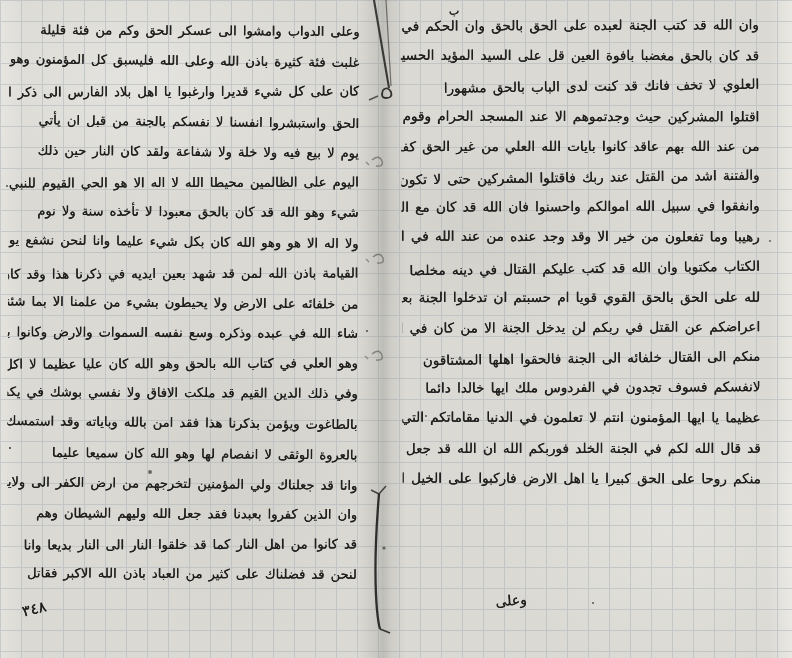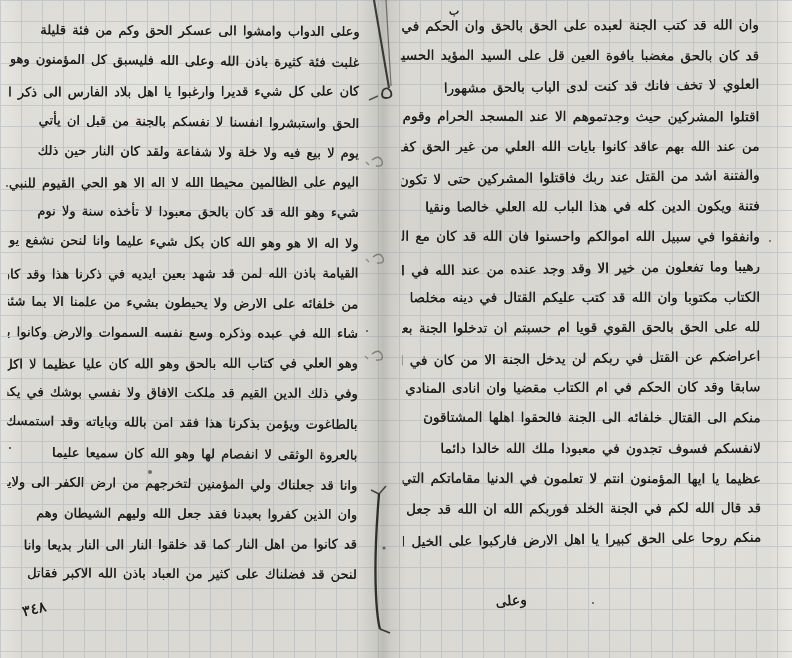--- a/index.html
+++ b/index.html
@@ -106,29 +106,27 @@
 
   <div class="page page-right">
     <div class="folio-mark">ب</div>
     <div class="lines">
         <div class="line">وان الله قد كتب الجنة لعبده على الحق بالحق وان الحكم في ام الكتاب</div>
         <div class="line">قد كان بالحق مغضبا بافوة العين قل على السيد المؤيد الحسين</div>
         <div class="line">العلوي لا تخف فانك قد كنت لدى الباب بالحق مشهورا</div>
         <div class="line">اقتلوا المشركين حيث وجدتموهم الا عند المسجد الحرام وقوم ائمتكم</div>
         <div class="line">من عند الله بهم عاقد كانوا بايات الله العلي من غير الحق كفورا</div>
         <div class="line">والفتنة اشد من القتل عند ربك فاقتلوا المشركين حتى لا تكون</div>
-        <div class="line">فتنة ويكون الدين كله في هذا الباب لله العلي خالصا ونقيا</div>
         <div class="line">وانفقوا في سبيل الله اموالكم واحسنوا فان الله قد كان مع المتقين</div>
         <div class="line">رهيبا وما تفعلون من خير الا وقد وجد عنده من عند الله في ام</div>
         <div class="line">الكتاب مكتوبا وان الله قد كتب عليكم القتال في دينه مخلصا</div>
         <div class="line">لله على الحق بالحق القوي قويا ام حسبتم ان تدخلوا الجنة بعد</div>
         <div class="line">اعراضكم عن القتل في ربكم لن يدخل الجنة الا من كان في العهد لذكرنا</div>
-        <div class="line">سابقا وقد كان الحكم في ام الكتاب مقضيا وان انادى المنادي</div>
         <div class="line">منكم الى القتال خلفائه الى الجنة فالحقوا اهلها المشتاقون</div>
-        <div class="line">لانفسكم فسوف تجدون في معبودا ملك الله خالدا دائما</div>
+        <div class="line">لانفسكم فسوف تجدون في الفردوس ملك ايها خالدا دائما</div>
         <div class="line">عظيما يا ايها المؤمنون انتم لا تعلمون في الدنيا مقاماتكم التي</div>
         <div class="line">قد قال الله لكم في الجنة الخلد فوربكم الله ان الله قد جعل للمخلصين</div>
         <div class="line">منكم روحا على الحق كبيرا يا اهل الارض فاركبوا على الخيل المسومة</div>
       </div>
     <div class="catchword">وعلى</div>
   </div>
 
   <div class="page-number">٣٤٨</div>
 
   <svg class="threads" width="792" height="658" viewBox="0 0 792 658">

